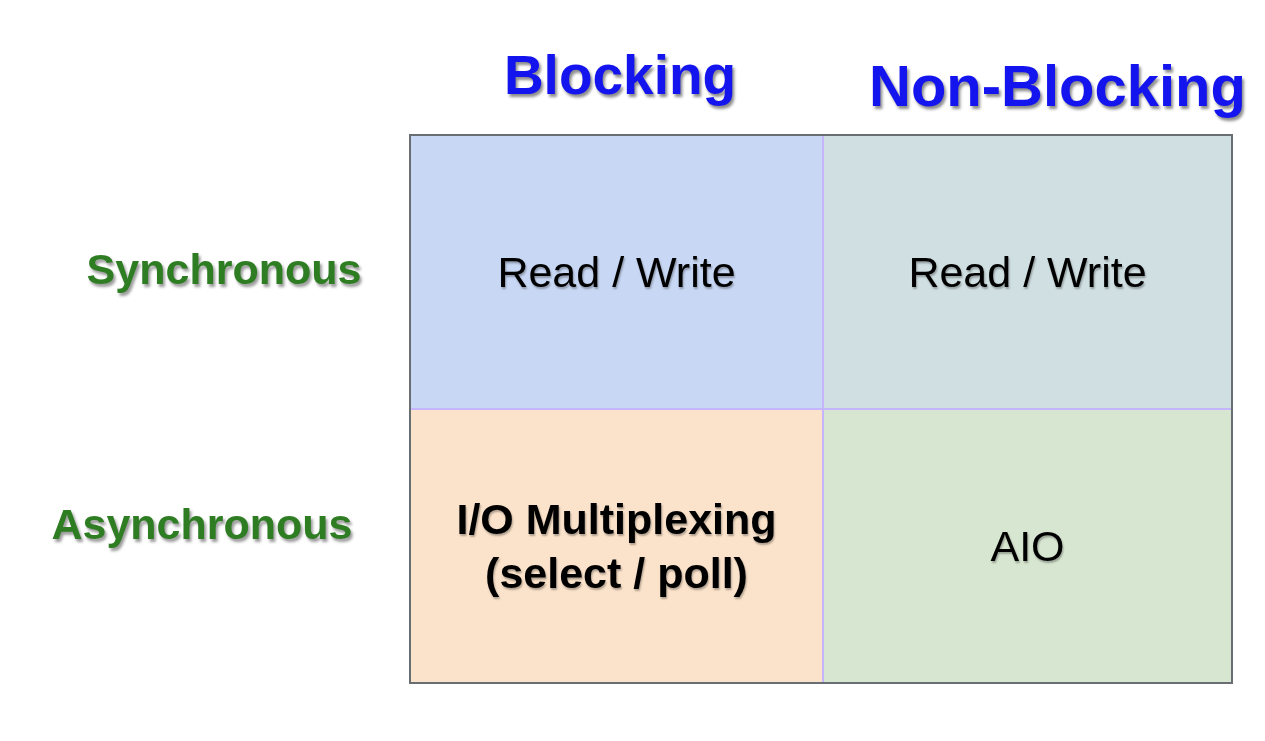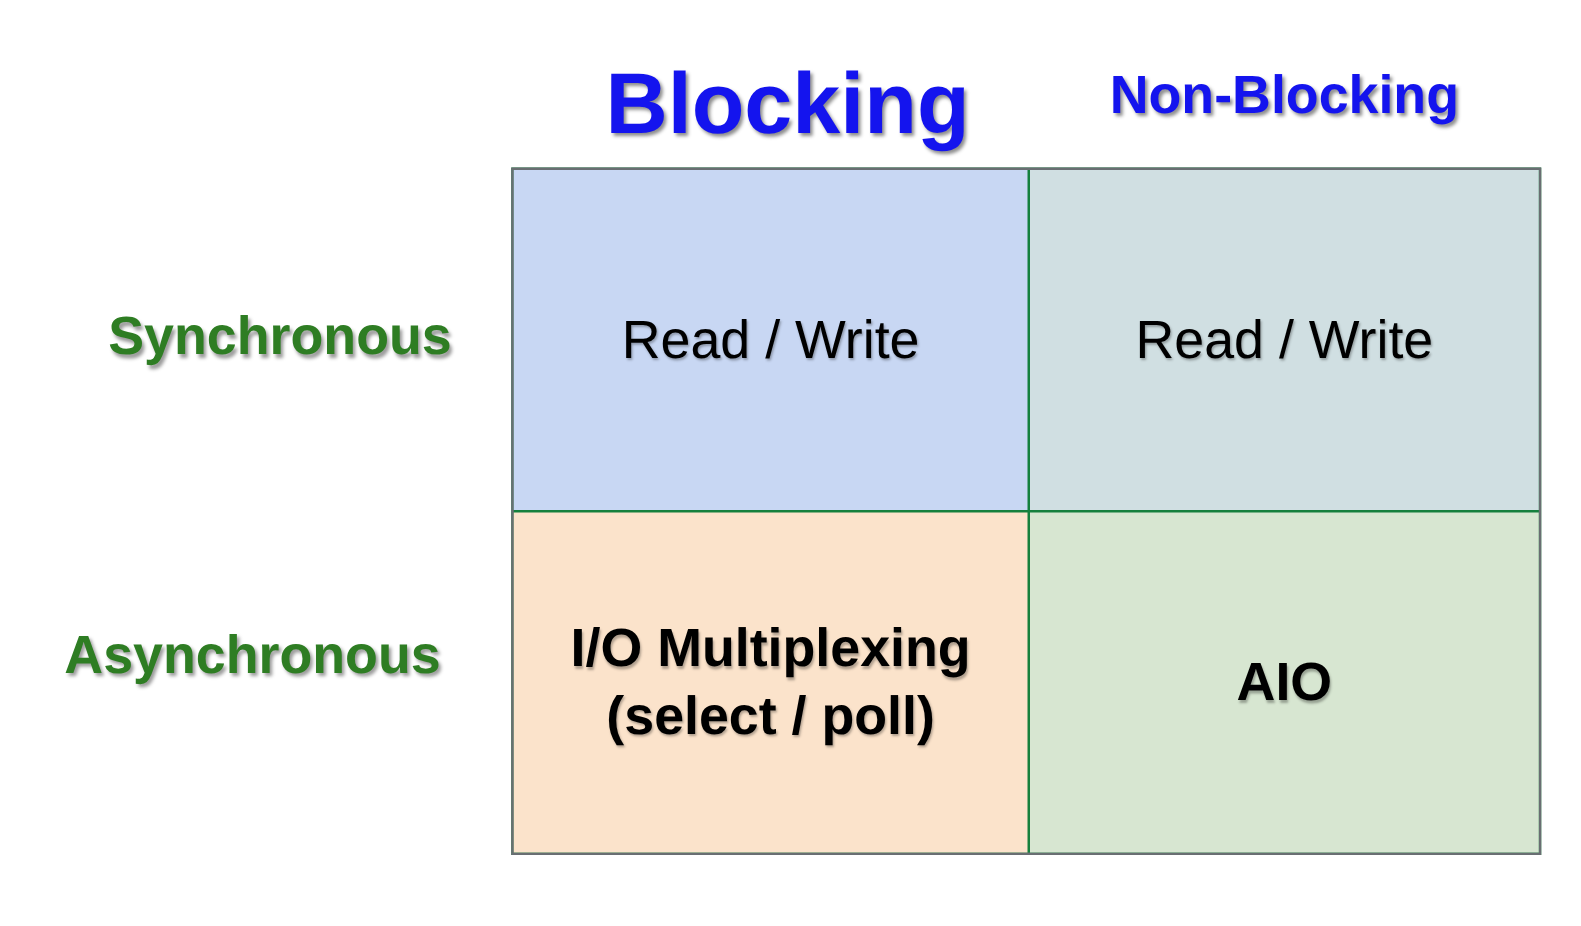--- a/index.html
+++ b/index.html
@@ -14,26 +14,26 @@
   }
   .col-header {
     position: absolute;
     font-weight: bold;
     text-align: center;
     white-space: nowrap;
     text-shadow: 2px 3px 3px rgba(0,0,0,0.45);
     line-height: 1.2;
   }
   .col-header-blocking {
-    left: 423px; top: 42px; width: 414px;
-    font-size: 69px;
+    left: 413px; top: 42px; width: 414px;
+    font-size: 55px;
   }
   .col-header-nonblocking {
-    left: 823px; top: 51px; width: 409px;
-    font-size: 43px;
+    left: 853px; top: 51px; width: 409px;
+    font-size: 58px;
   }
   .row-header {
     position: absolute;
     font-weight: bold;
     text-align: center;
     white-space: nowrap;
     font-size: 43px;
     text-shadow: 2px 3px 3px rgba(0,0,0,0.4);
     line-height: 1.2;
   }
@@ -41,21 +41,21 @@
   .row-header-async { left: 8px;  top: 499px; width: 388px; }
   .grid {
     position: absolute;
     left: 409px; top: 134px;
     width: 824px; height: 550px;
     display: grid;
     grid-template-columns: 411px 1fr;
     grid-template-rows: 272px 1fr;
     gap: 2px;
     border: 2px solid #696e72;
-    background: #15803d; 
+    background: #c4b5fd; 
   }
   .cell {
     display: flex;
     flex-direction: column;
     align-items: center;
     justify-content: center;
     text-align: center;
     font-size: 43px;
     color: #000000;
     line-height: 1.26;
@@ -84,18 +84,18 @@
 
     <div class="cell" style="background-color: rgb(208, 223, 226);">
       <div class="cell-line">Read / Write</div>
     </div>
 
     <div class="cell" style="background-color: rgb(251, 227, 203); font-weight: bold;">
       <div class="cell-line">I/O Multiplexing</div>
       <div class="cell-line">(select / poll)</div>
     </div>
 
-    <div class="cell" style="background-color: rgb(215, 230, 209); font-weight: bold;">
+    <div class="cell" style="background-color: rgb(215, 230, 209);">
       <div class="cell-line">AIO</div>
     </div>
 
   </div>
 </div>
 
 </body></html>

